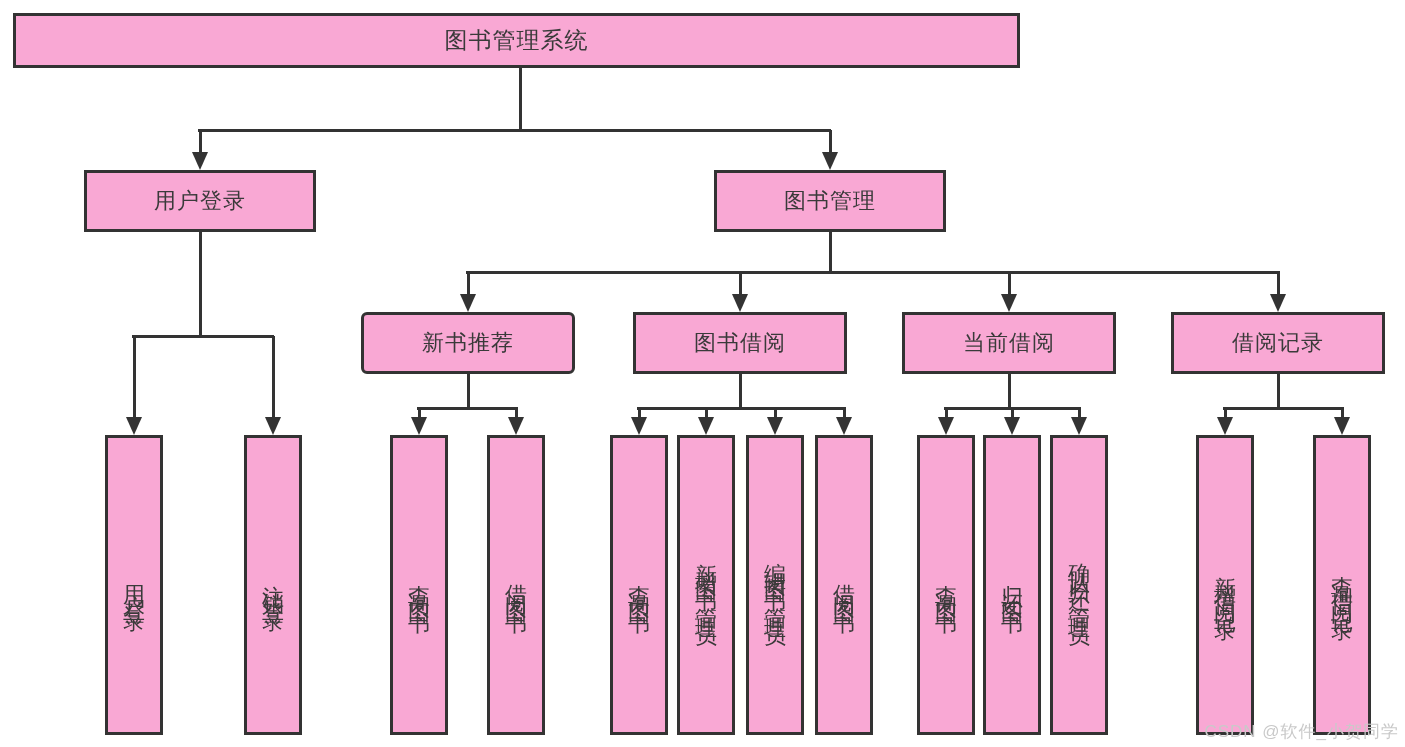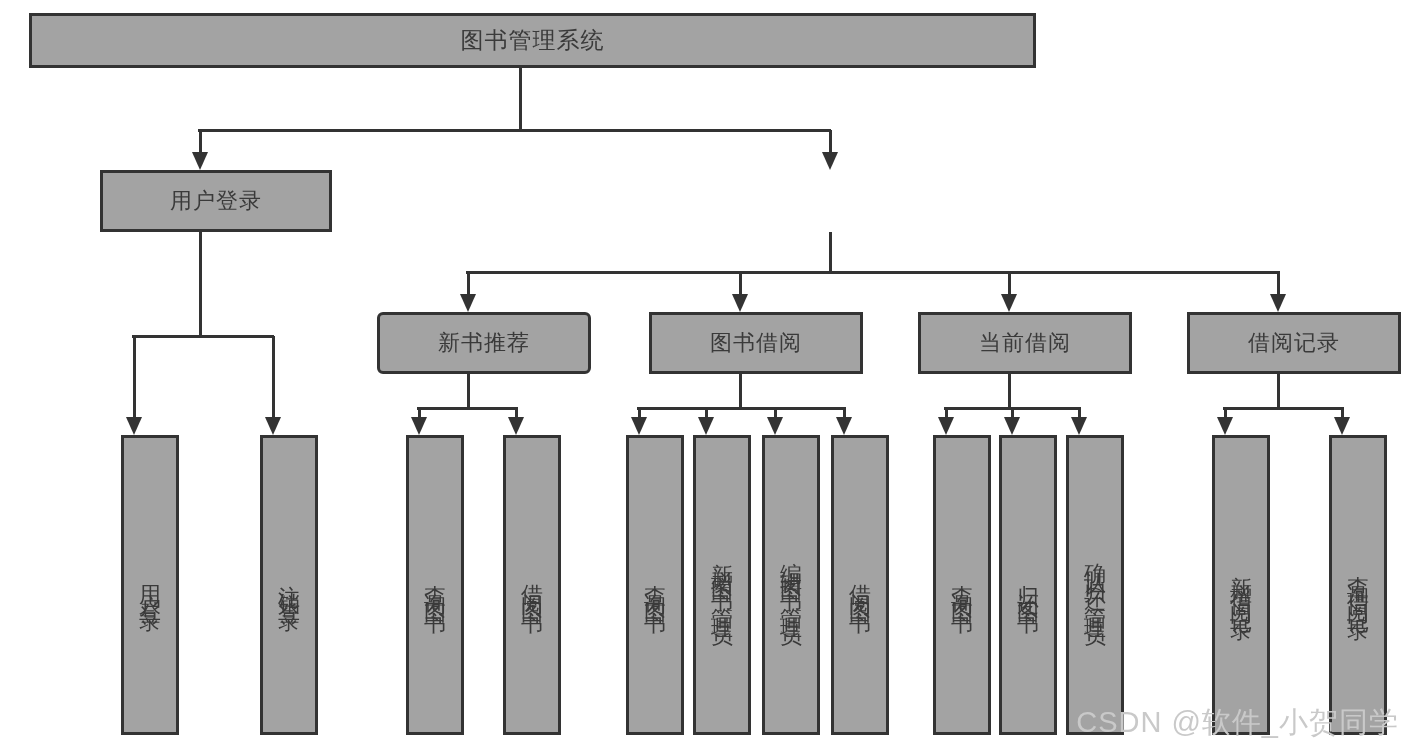--- a/index.html
+++ b/index.html
@@ -18,31 +18,30 @@
   svg.connectors {
     position: absolute;
     left: 0;
     top: 0;
     z-index: 1;
   }
   .box {
     position: absolute;
     box-sizing: border-box;
     border: 3px solid #333333;
-    background: #a3a3a3;
+    background: #f9a8d4;
     color: #3a3a3a;
     display: flex;
     align-items: center;
     justify-content: center;
     text-align: center;
     z-index: 2;
     font-size: 22px;
     letter-spacing: 1px;
     line-height: 1;
-    margin-left: 16px;
   }
   .box.root {
     left: 13px; top: 13px; width: 1007px; height: 55px;
     font-size: 23px;
   }
   .box.l2 { top: 170px; width: 232px; height: 62px; }
   .box.l3 { top: 312px; width: 214px; height: 62px; }
   .box.leaf {
     top: 435px;
     width: 58px;
@@ -52,21 +51,21 @@
     letter-spacing: 9px;
     font-size: 22px;
     padding: 6px 0;
   }
   .watermark {
     position: absolute;
     right: 6px;
     bottom: 4px;
     z-index: 5;
     color: #c9c9c9;
-    font-size: 29px;
+    font-size: 17px;
     letter-spacing: 1px;
     white-space: nowrap;
   }
   line { stroke: #333333; stroke-width: 3; }
   polygon { fill: #333333; }
 </style>
 </head>
 <body>
 
 <div class="diagram">
@@ -129,20 +128,21 @@
     <line x1="1223" y1="408" x2="1344" y2="408"></line>
     <line x1="1225" y1="408" x2="1225" y2="418"></line>
     <polygon points="1217,417 1233,417 1225,435" shape-rendering="auto"></polygon>
     <line x1="1342" y1="408" x2="1342" y2="418"></line>
     <polygon points="1334,417 1350,417 1342,435" shape-rendering="auto"></polygon>
   </svg>
 
   <div class="box root">图书管理系统</div>
 
   <div class="box l2" style="left:84px;">用户登录</div>
+  <div class="box l2" style="left:714px;">图书管理</div>
 
   <div class="box l3" style="left:361px;border-radius:6px;">新书推荐</div>
   <div class="box l3" style="left:902px;">当前借阅</div>
   <div class="box l3" style="left:633px;">图书借阅</div>
   <div class="box l3" style="left:1171px;">借阅记录</div>
 
   <div class="box leaf" style="left:105px;">用户登录</div>
   <div class="box leaf" style="left:244px;">注销登录</div>
 
   <div class="box leaf" style="left:390px;">查询图书</div>

